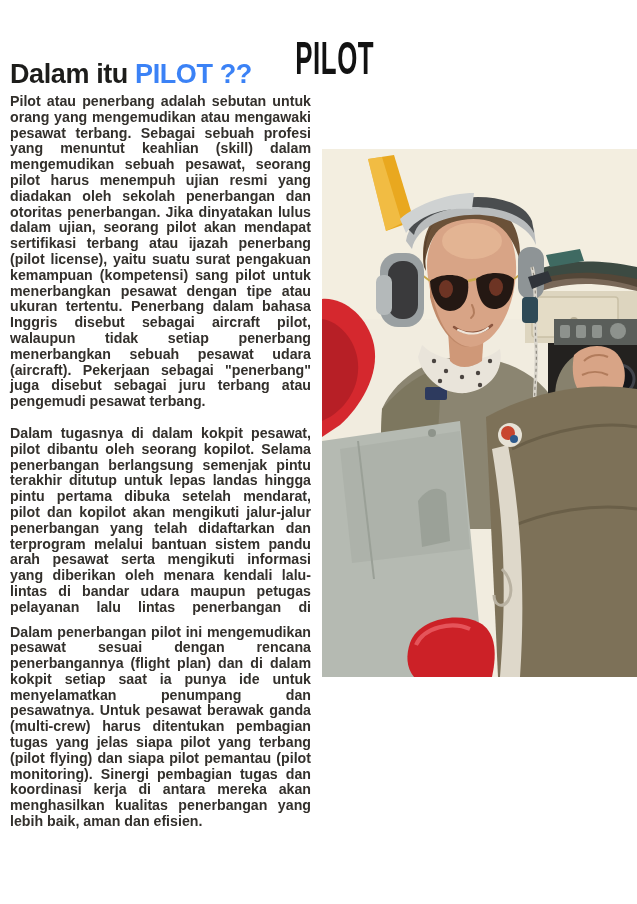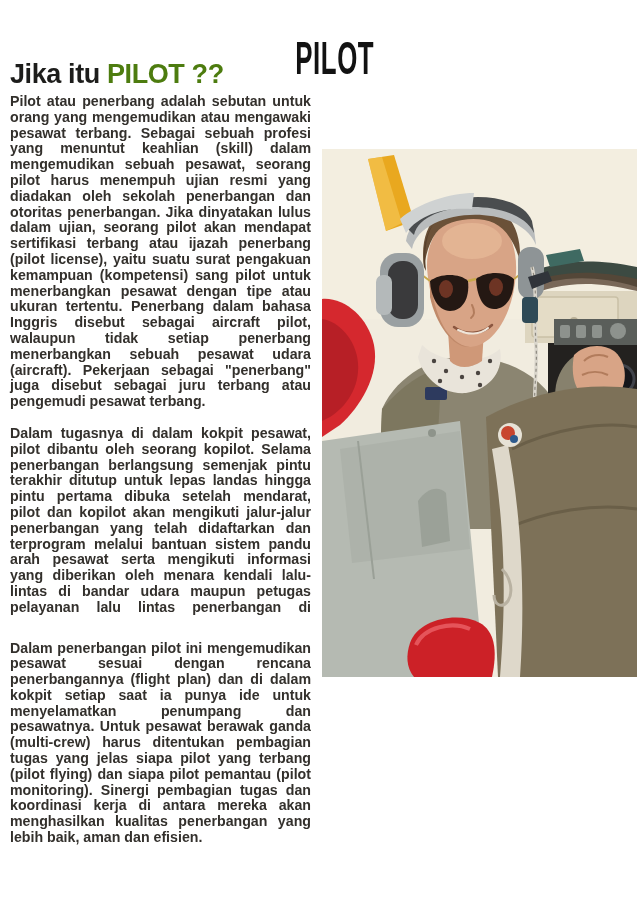--- a/index.html
+++ b/index.html
@@ -22,44 +22,44 @@
     letter-spacing:1px;
   }
   .text-col{
     position:absolute;left:10px;top:58px;width:301px;
   }
   .heading{
     margin:0 0 3px 0;
     font-size:27px;line-height:33px;font-weight:bold;
     color:#1d1d1b;letter-spacing:-0.4px;
   }
-  .heading .red{color:#4d7c0f;}
+  .heading .red{color:#3b82f6;}
   .text-col p{
     margin:0 0 16px 0;
     font-size:14.2px;line-height:15.8px;
     color:#33302c;
     text-align:justify;
     font-weight:bold;
   }
-  .text-col p.force-justify{ text-align-last:justify; margin-bottom:25px;}
+  .text-col p.force-justify{ text-align-last:justify; margin-bottom:9px;}
   .photo{
     position:absolute;left:322px;top:149px;width:315px;height:528px;
     margin:0;
   }
   .photo svg{display:block;}
 </style>
 </head>
 <body>
 
 <div class="page">
 
   <h1 class="doc-title"><span class="condense">PILOT</span></h1>
 
   <div class="text-col">
-    <h2 class="heading"><span>Jika itu </span><span class="red">PILOT ??</span></h2>
+    <h2 class="heading"><span>Dalam itu </span><span class="red">PILOT ??</span></h2>
     <p>Pilot atau penerbang adalah sebutan untuk orang yang mengemudikan atau mengawaki pesawat terbang. Sebagai sebuah profesi yang menuntut keahlian (skill) dalam mengemudikan sebuah pesawat, seorang pilot harus menempuh ujian resmi yang diadakan oleh sekolah penerbangan dan otoritas penerbangan. Jika dinyatakan lulus dalam ujian, seorang pilot akan mendapat sertifikasi terbang atau ijazah penerbang (pilot license), yaitu suatu surat pengakuan kemampuan (kompetensi) sang pilot untuk menerbangkan pesawat dengan tipe atau ukuran tertentu. Penerbang dalam bahasa Inggris disebut sebagai aircraft pilot, walaupun tidak setiap penerbang menerbangkan sebuah pesawat udara (aircraft). Pekerjaan sebagai "penerbang" juga disebut sebagai juru terbang atau pengemudi pesawat terbang.</p>
     <p class="force-justify">Dalam tugasnya di dalam kokpit pesawat, pilot dibantu oleh seorang kopilot. Selama penerbangan berlangsung semenjak pintu terakhir ditutup untuk lepas landas hingga pintu pertama dibuka setelah mendarat, pilot dan kopilot akan mengikuti jalur-jalur penerbangan yang telah didaftarkan dan terprogram melalui bantuan sistem pandu arah pesawat serta mengikuti informasi yang diberikan oleh menara kendali lalu-lintas di bandar udara maupun petugas pelayanan lalu lintas penerbangan di</p>
     <p>Dalam penerbangan pilot ini mengemudikan pesawat sesuai dengan rencana penerbangannya (flight plan) dan di dalam kokpit setiap saat ia punya ide untuk menyelamatkan penumpang dan pesawatnya. Untuk pesawat berawak ganda (multi-crew) harus ditentukan pembagian tugas yang jelas siapa pilot yang terbang (pilot flying) dan siapa pilot pemantau (pilot monitoring). Sinergi pembagian tugas dan koordinasi kerja di antara mereka akan menghasilkan kualitas penerbangan yang lebih baik, aman dan efisien.</p>
   </div>
 
   <figure class="photo">
     <svg width="315" height="528" viewBox="0 0 315 528" xmlns="http://www.w3.org/2000/svg">
 
       <g>
         <rect x="0" y="0" width="315" height="528" fill="#f1ecdf"></rect>

